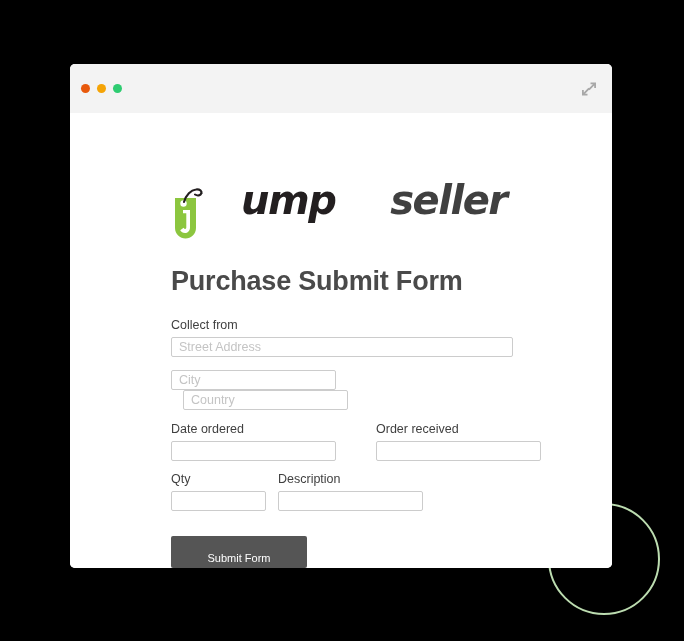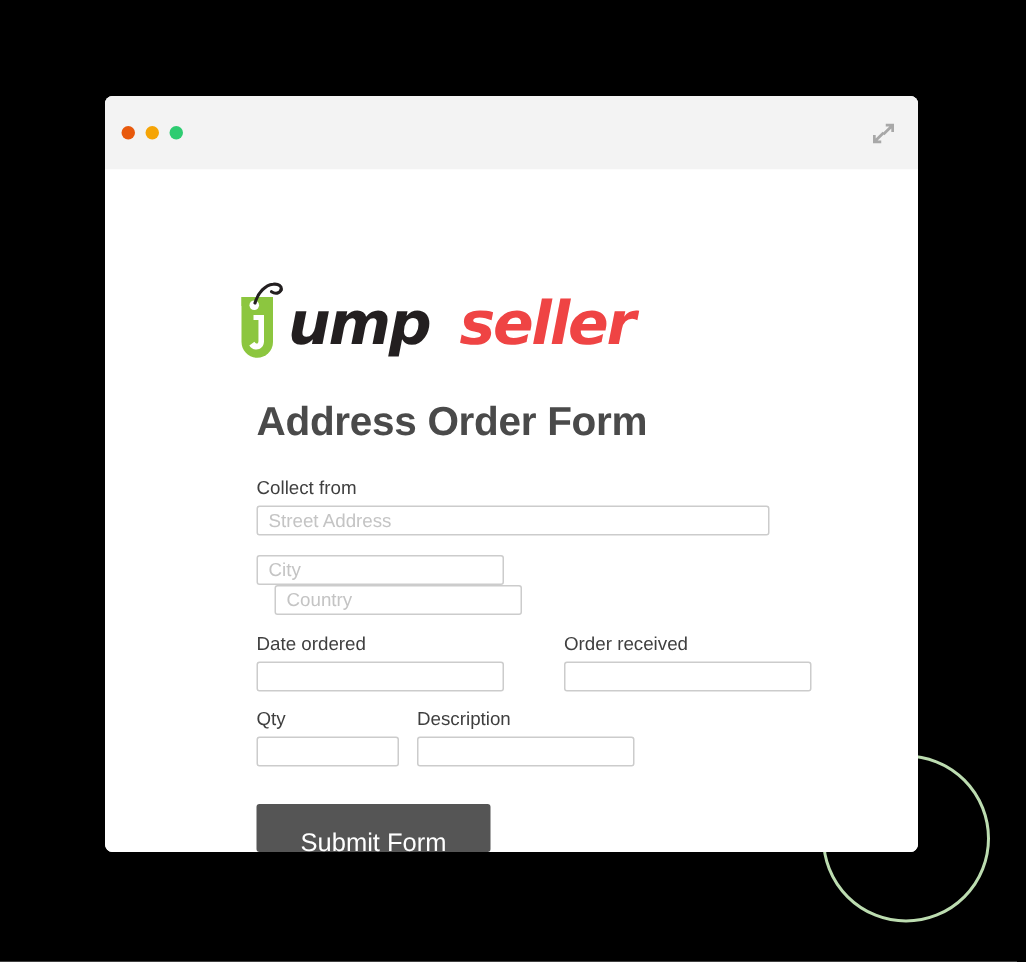--- a/index.html
+++ b/index.html
@@ -78,45 +78,46 @@
   #page-content {
     background: #ffffff;
     height: 455px;
     padding: 0;
     position: relative;
   }
 
   
   #brand-logo {
     position: absolute;
-    left: 85px;
+    left: 99px;
     top: 71px;
     height: 56px;
     display: flex;
-    align-items: flex-end;
+    align-items: flex-start;
+    gap: 35px;
   }
   #logo-tag {
     position: relative;
     width: 42px;
     height: 56px;
   }
   #logo-tag svg { display: block; }
 
   .logo-wordmark {
     font-family: "DejaVu Sans", sans-serif;
     font-size: 40px;
     font-weight: bold;
     font-style: italic;
     letter-spacing: -1.5px;
     line-height: 1;
     position: relative;
     top: -4px;
   }
   #logo-ump    { color: #231f20; margin-left: -5px; }
-  #logo-seller { color: #ef4444; padding-left: 20px; }
+  #logo-seller { color: #404040; padding-left: 20px; }
 
   
   #form-title {
     position: absolute;
     left: 101px;
     top: 153px;
     font-size: 27px;
     font-weight: bold;
     color: #4a4a4a;
     letter-spacing: -0.2px;
@@ -174,28 +175,28 @@
   #input-date-received { width: 165px; }
   #group-date-received { margin-left: 12px; }
   #input-qty         { width: 95px; }
   #input-price       { width: 80px; }
   #input-description { width: 145px; }
   #group-price       { margin-left: 10px; }
   #group-description { margin-left: 12px; }
 
   #submit-form-button {
     margin-top: 25px;
-    width: 156px;
+    width: 136px;
     height: 27px;
     background: #555555;
     color: #ffffff;
     border: none;
     border-radius: 2px;
     font-family: "Liberation Sans", sans-serif;
-    font-size: 17px;
+    font-size: 11px;
     cursor: pointer;
     padding: 16px;
   }
 </style>
 </head>
 <body>
 
 <div id="decor-circle"></div>
 
 <div id="browser-window">
@@ -224,21 +225,21 @@
           <circle cx="14.5" cy="19.5" r="3.2" fill="#ffffff"></circle>
           <path d="M14 26 L21 26 L21 43.5 C21 47 18.6 49 16 49 C13.8 49 12 47.8 11.2 46.3 L14.6 43.8 C15 44.6 15.6 45 16.2 45 C16.9 45 17.3 44.4 17.3 43.3 L17.3 29.3 L14 29.3 Z" fill="#ffffff"></path>
           <path d="M15 18 C17 11 22 6 27 5.5 C31 5 33 7 32.4 9.2" fill="none" stroke="#231f20" stroke-width="2.1" stroke-linecap="round"></path>
           <path d="M32.4 9.2 C31.6 11.6 28.5 12.2 26 10.5" fill="none" stroke="#231f20" stroke-width="2.1" stroke-linecap="round"></path>
         </svg>
       </div>
       <span class="logo-wordmark" id="logo-ump">ump</span>
       <span class="logo-wordmark" id="logo-seller">seller</span>
     </div>
 
-    <h1 id="form-title">Address Order Form</h1>
+    <h1 id="form-title">Purchase Submit Form</h1>
 
     <form id="purchase-order-form">
 
       <div class="field-group" id="group-collect-from">
         <label class="field-label">Collect from</label>
         <input class="text-input" id="input-street-address" type="text" placeholder="Street Address" style="">
       </div>
 
       <div class="form-row" id="row-city-country">
         <div class="field-group">

